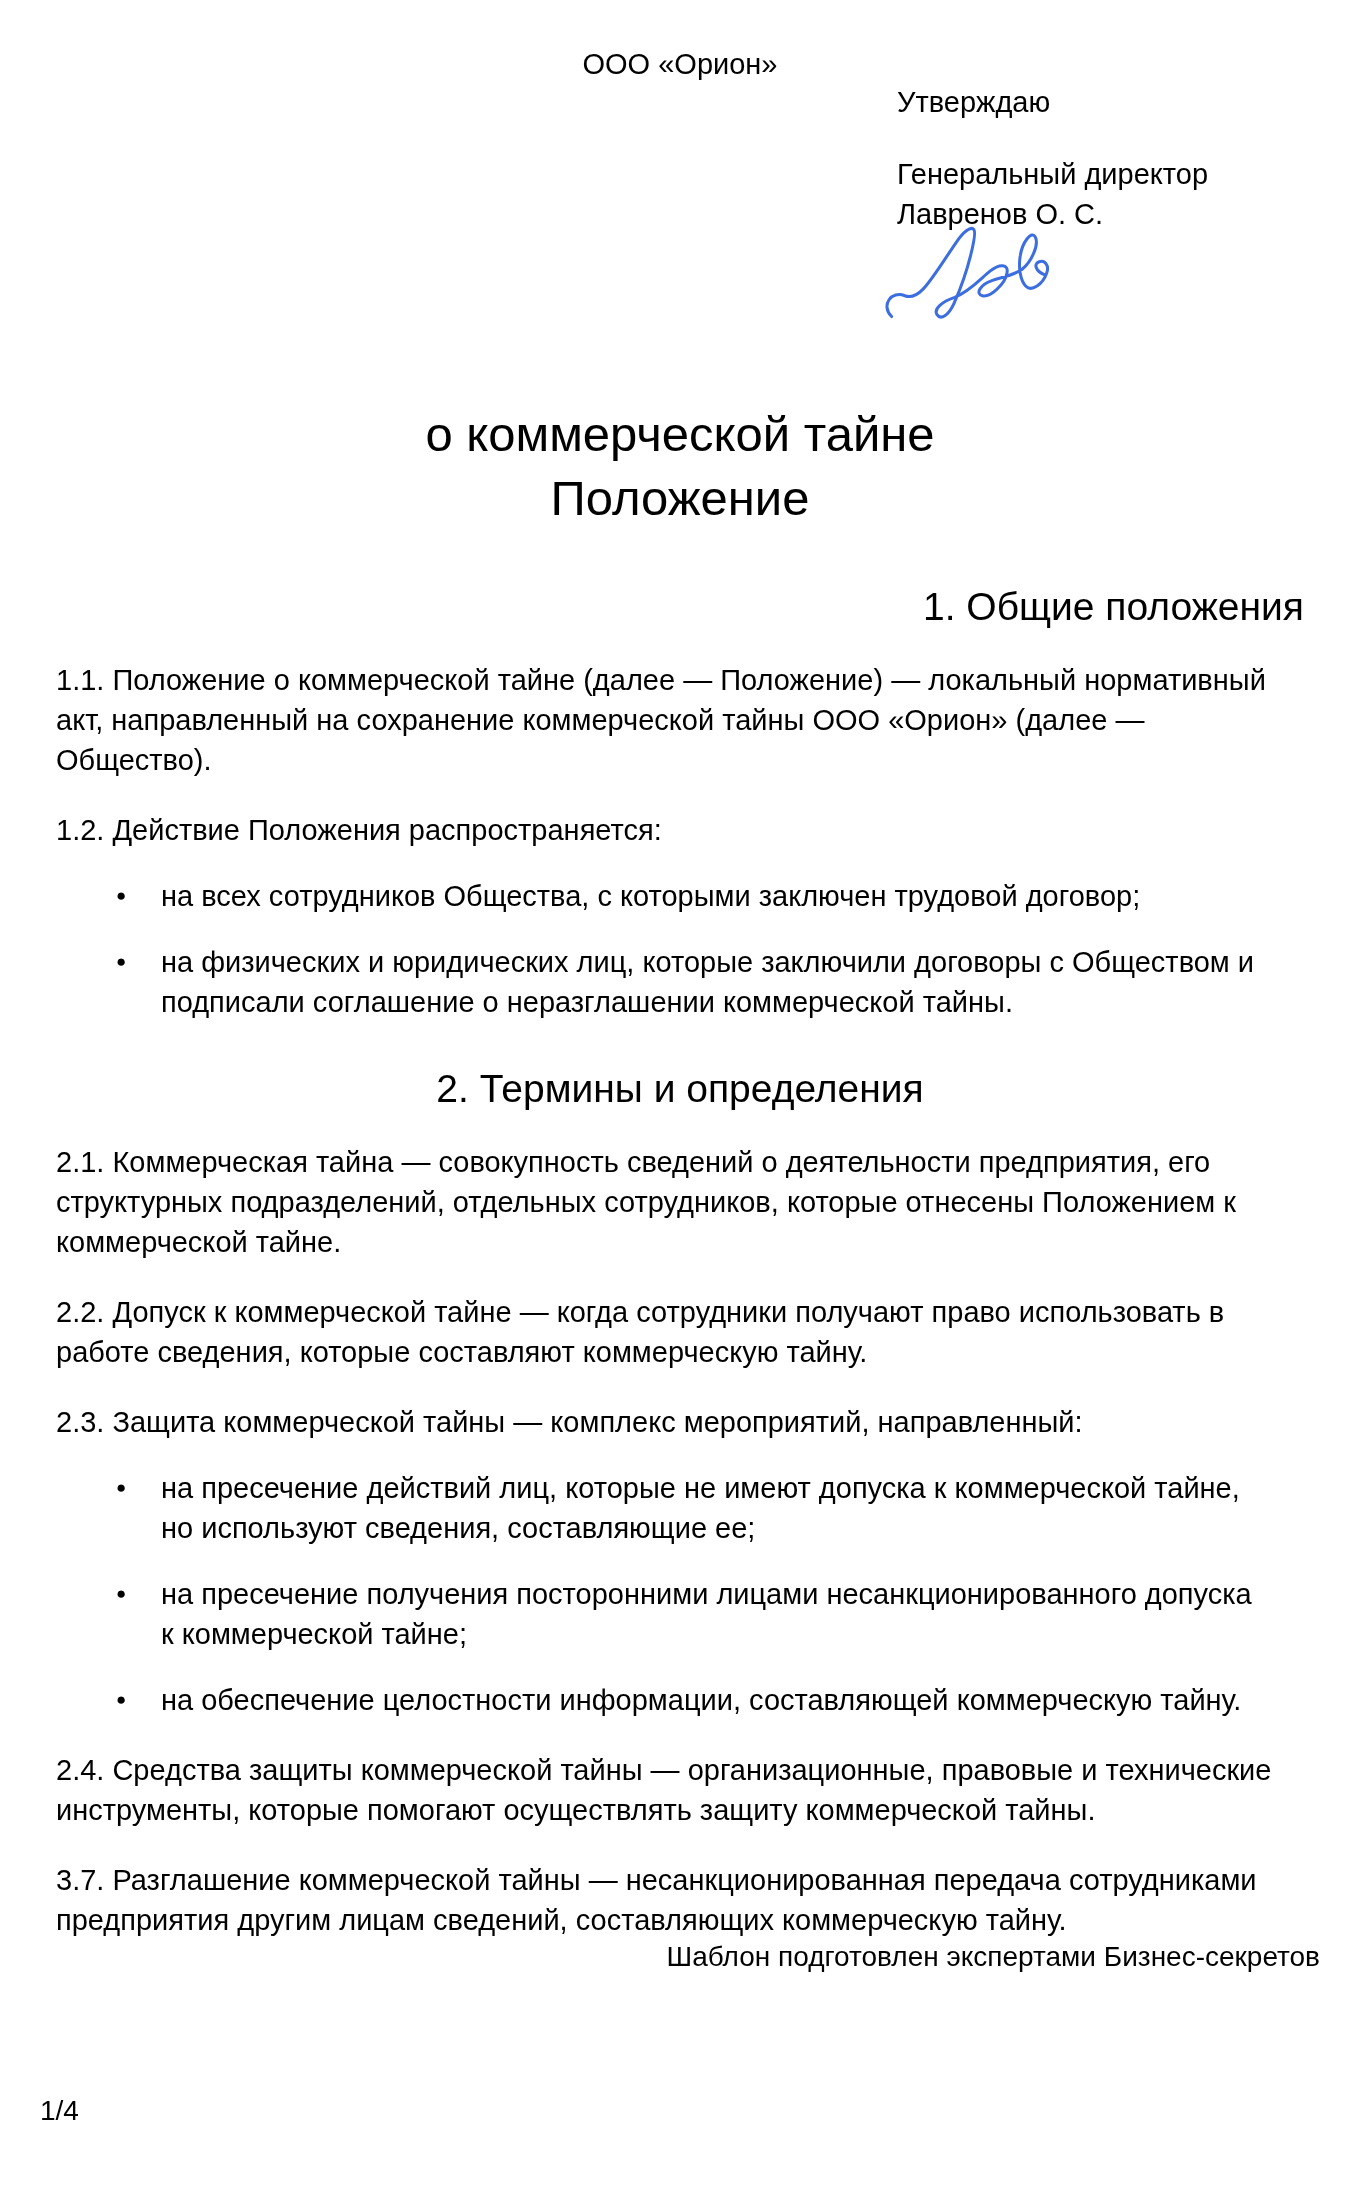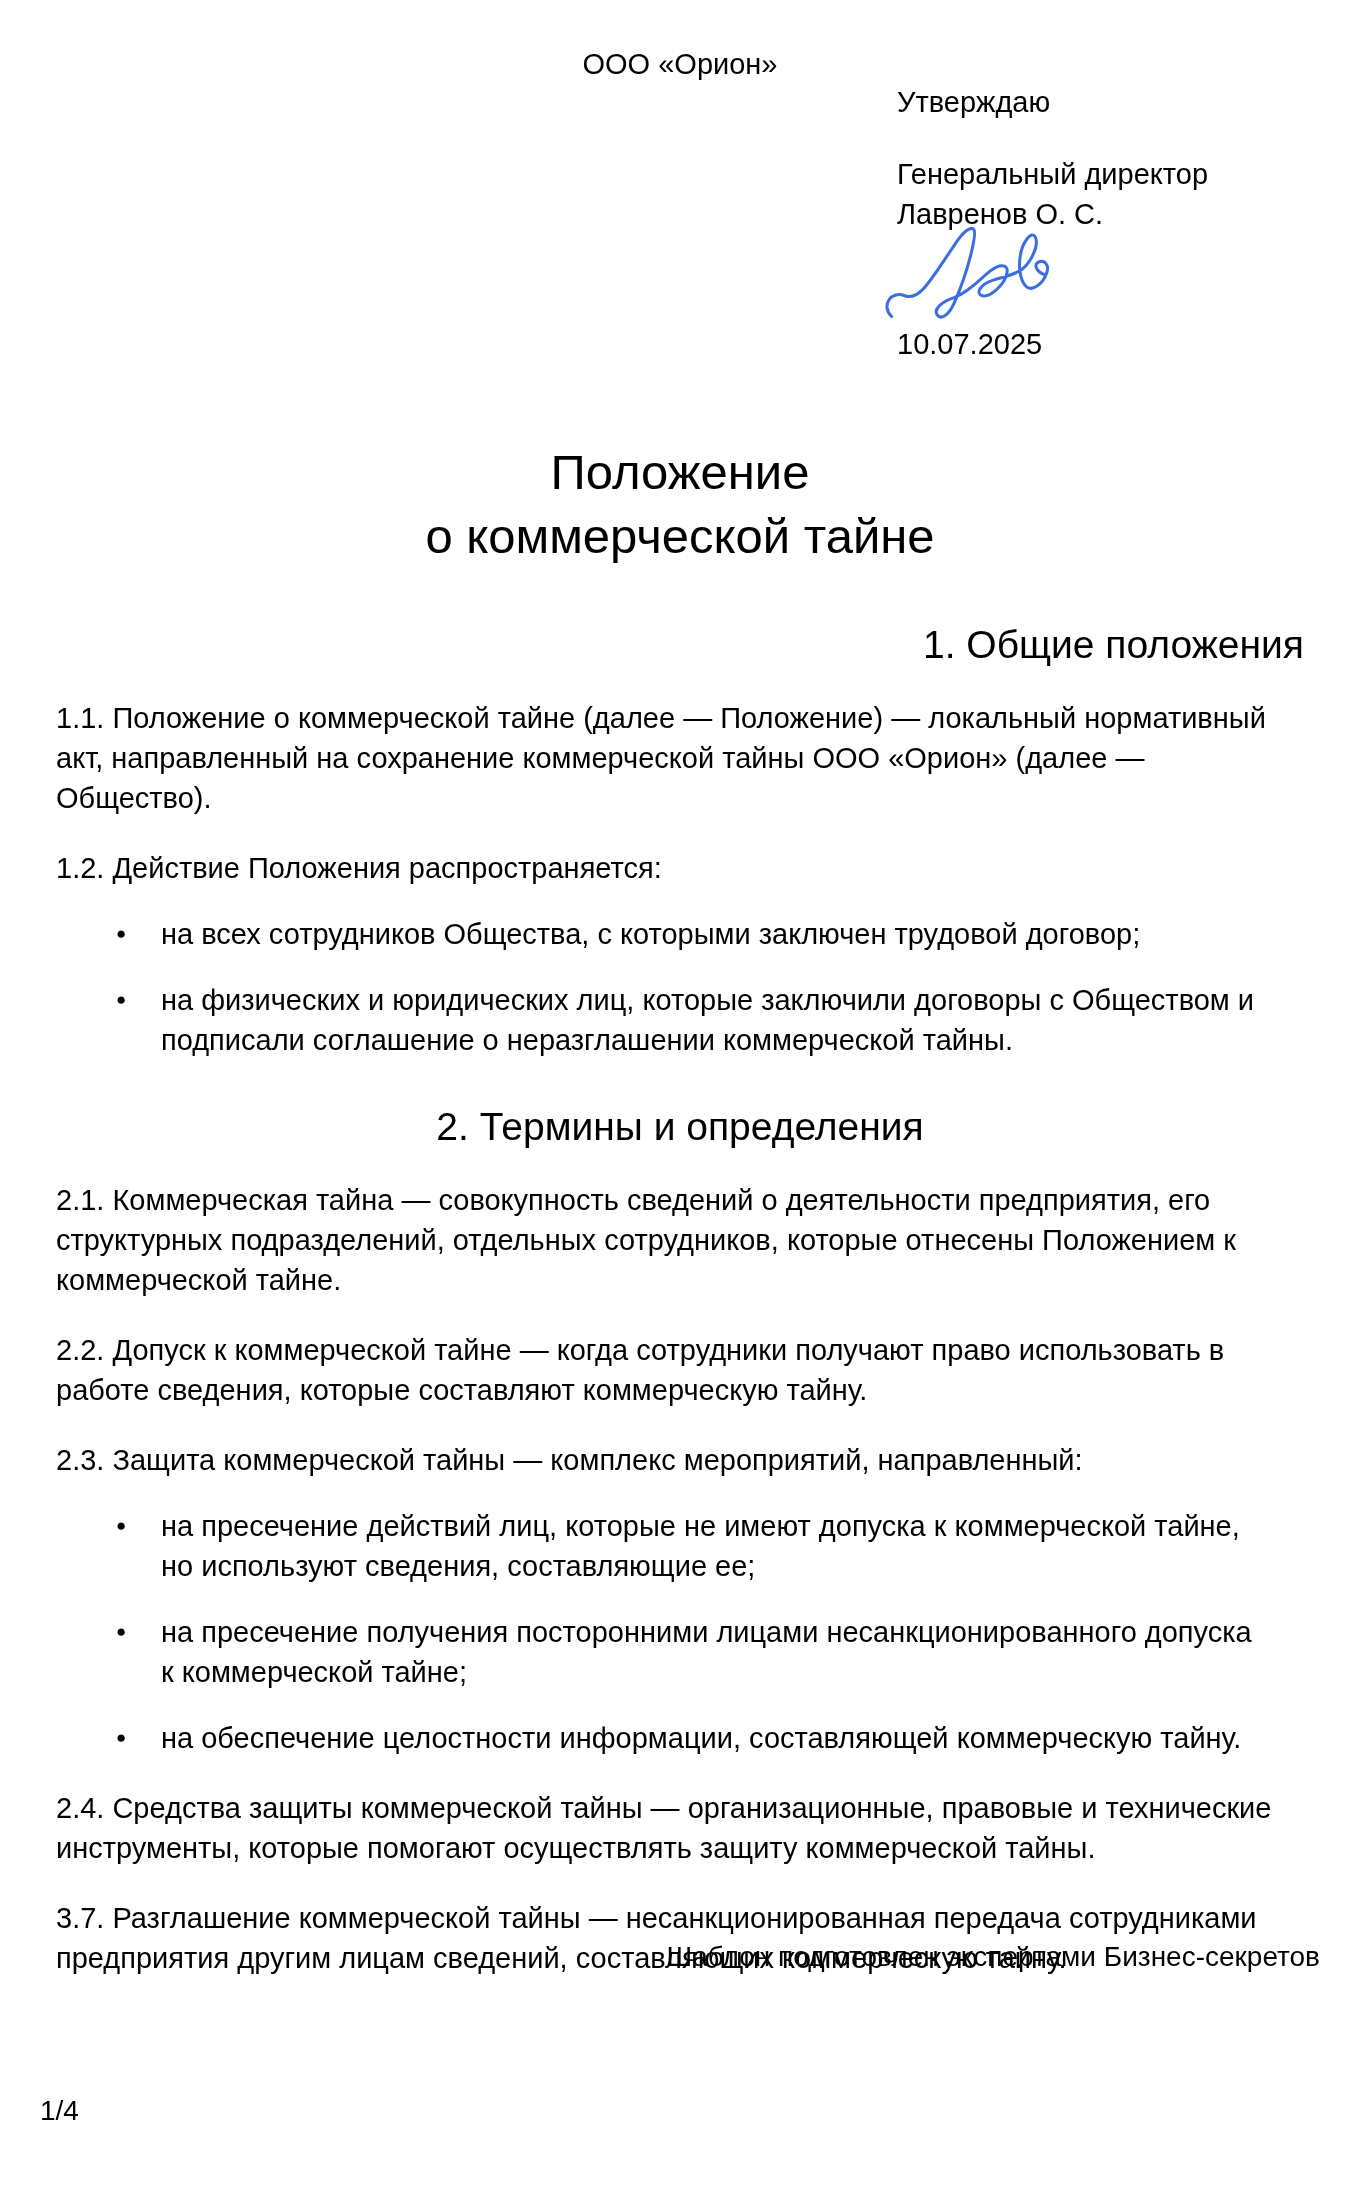--- a/index.html
+++ b/index.html
@@ -129,26 +129,25 @@
              C 98 76, 104 66, 116 62
              C 128 58, 140 56, 148 50
              C 158 42, 166 24, 162 16
              C 158 8, 148 22, 146 36
              C 144 48, 146 62, 152 68
              C 158 74, 170 66, 174 54
              C 177 46, 172 40, 166 42
              C 160 44, 162 52, 172 56" stroke="#3d6ee0" stroke-width="3.2" stroke-linecap="round" stroke-linejoin="round"></path>
       </svg>
     </div>
-    <div class="date">10.07.2025</div>
   </div>
 
   <div class="doc-title">
+    <div>о коммерческой тайне</div>
     <div>Положение</div>
-    <div>о коммерческой тайне</div>
   </div>
 
   <h2 class="section-heading first">1. Общие положения</h2>
 
   <p class="body-par">1.1. Положение о коммерческой тайне (далее — Положение) — локальный нормативный акт, направленный на сохранение коммерческой тайны ООО «Орион» (далее — Общество).</p>
   <p class="body-par">1.2. Действие Положения распространяется:</p>
 
   <ul class="bullets">
     <li>
       <span class="marker">●</span>

